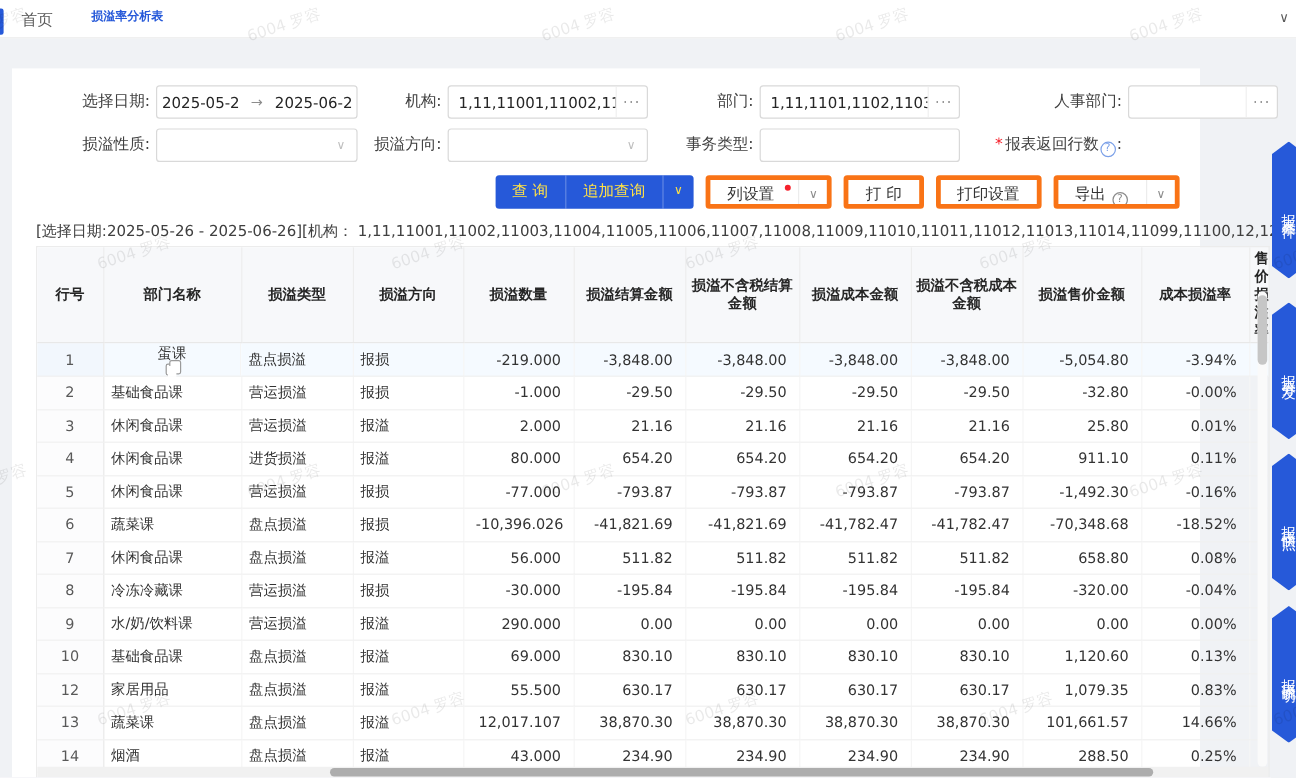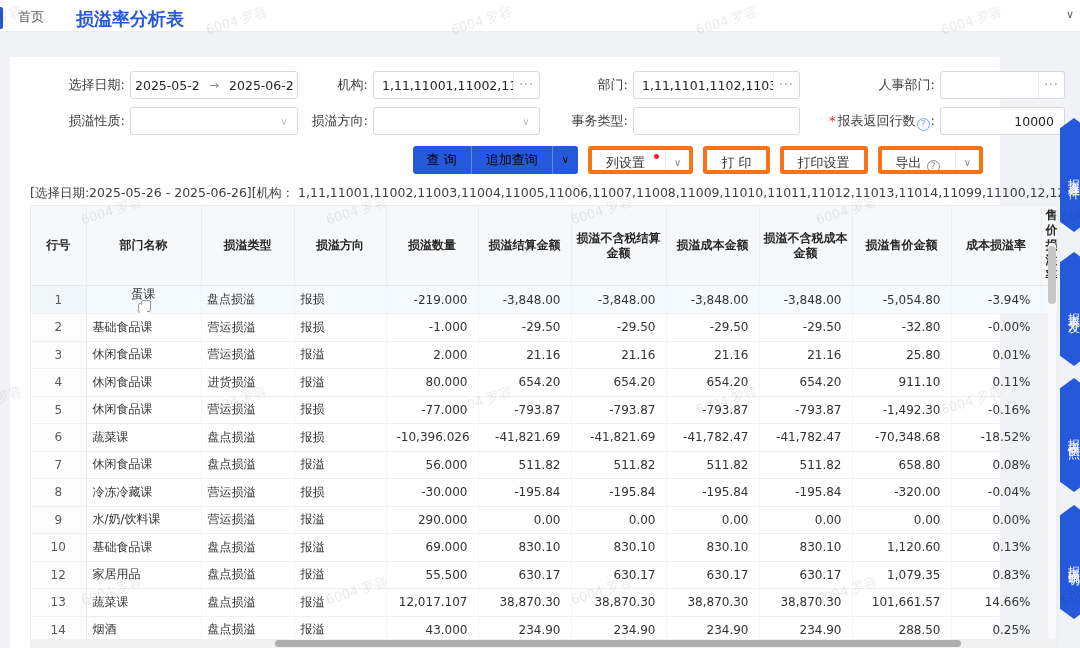--- a/index.html
+++ b/index.html
@@ -4,42 +4,42 @@
 <style>
   * { margin:0; padding:0; box-sizing:border-box; }
   html,body { width:1080px; height:648px; }
   body { font-family:"DejaVu Sans","Liberation Sans",sans-serif; background:#f0f2f5; }
   .stage { position:relative; width:1080px; height:648px; overflow:hidden; background:#f0f2f5; }
 
   
   .tabbar { position:absolute; left:0; top:0; width:1080px; height:32px; background:#fff; border-bottom:1px solid #ededed; }
   .blue-sliver { position:absolute; left:0; top:7px; width:3px; height:22px; background:#2659d9; border-radius:0 2px 2px 0; }
   .tab-home { position:absolute; left:18px; top:8px; font-size:13px; color:#595959; cursor:pointer; }
-  .tab-active { position:absolute; left:76px; top:7px; font-size:18px; color:#2659d9; font-weight:bold; cursor:pointer; }
+  .tab-active { position:absolute; left:76px; top:7px; font-size:10px; color:#2659d9; font-weight:bold; cursor:pointer; }
   .tabbar-chevron { position:absolute; right:6px; top:8px; font-size:11px; color:#595959; cursor:pointer; }
 
   
   .panel { position:absolute; left:10px; top:57px; width:990px; height:591px; background:#fff; }
 
   
   .f-label { position:absolute; height:28px; line-height:28px; font-size:13px; color:#404040; text-align:right; white-space:nowrap; }
   .f-box { position:absolute; height:28px; border:1px solid #d9d9d9; border-radius:3px; background:#fff; display:flex; align-items:center; font-size:12.5px; color:#262626; overflow:hidden; }
   .f-box .val { flex:1; padding:0 8px; white-space:nowrap; overflow:hidden; }
   .f-box .val.center { text-align:center; padding:0 4px; }
   .f-box .suffix { width:26px; text-align:center; color:#8c8c8c; font-size:12px; border-left:1px solid #efefef; height:100%; line-height:26px; flex:none; cursor:pointer; letter-spacing:1px; }
   .f-box .chev { width:26px; text-align:center; color:#bfbfbf; font-size:10px; flex:none; }
   .f-box .num { flex:1; text-align:right; padding:0 10px; }
   .arrow { color:#8c8c8c; padding:0 6px; font-size:12px; }
   .req { color:#f5222d; margin-right:2px; }
   .qcircle { display:inline-block; width:13px; height:13px; line-height:11px; border:1px solid #7ba0e8; color:#7ba0e8; border-radius:50%; font-size:9px; text-align:center; vertical-align:-2px; margin:0 1px; }
   .qcircle.gray { border-color:#8c8c8c; color:#8c8c8c; }
 
   
   .toolbar { position:absolute; top:89px; right:17px; height:28px; display:flex; gap:10px; }
-  .btn-group-blue { display:flex; background:#2659d9; border-radius:3px; overflow:hidden; color:#000000; font-size:13px;text-align:right; }
+  .btn-group-blue { display:flex; background:#2659d9; border-radius:3px; overflow:hidden; color:#fde047; font-size:13px;text-align:right; }
   .btn-group-blue .seg { line-height:28px; padding:0 14px; cursor:pointer; }
   .btn-group-blue .seg + .seg { border-left:1px solid rgba(255,255,255,0.28); }
   .btn-group-blue .seg.chev { padding:0 9px; font-size:10px; }
   .btn-white { display:flex; background:#fff; border:4px solid #f97316; border-radius:3px; font-size:13px; color:#333; overflow:hidden; }
   .btn-white .seg { line-height:26px; padding:0 14px; cursor:pointer; position:relative; white-space:nowrap; }
   .btn-white .seg + .seg { border-left:1px solid #ececec; }
   .btn-white .seg.chev { padding:0 8px; font-size:10px; color:#8c8c8c; }
   .red-dot { position:absolute; top:4px; right:6px; width:5px; height:5px; border-radius:50%; background:#f5222d; }
   .btn-white .seg.pad-r { padding-right:20px; }
 
@@ -121,23 +121,20 @@
     <div class="f-box" style="left:363px; top:50px; width:167px;">
       <span class="val"></span>
       <span class="chev">∨</span>
     </div>
     <div class="f-label" style="left:540px; top:50px; width:78px;text-align:right;">事务类型:</div>
     <div class="f-box" style="left:623px; top:50px; width:167px;">
       <span class="val"></span>
     </div>
     <div class="f-label" style="left:760px; top:50px; width:165px;">
       <span class="req">*</span><span>报表返回行数</span><span class="qcircle">?</span><span>:</span>
-    </div>
-    <div class="f-box" style="left:930px; top:50px; width:125px;">
-      <span class="num">10000</span>
     </div>
 
     <div class="toolbar">
       <div class="btn-group-blue">
         <span class="seg">查 询</span>
         <span class="seg">追加查询</span>
         <span class="seg chev">∨</span>
       </div>
       <div class="btn-white">
         <span class="seg pad-r"><span>列设置</span><span class="red-dot"></span></span>

